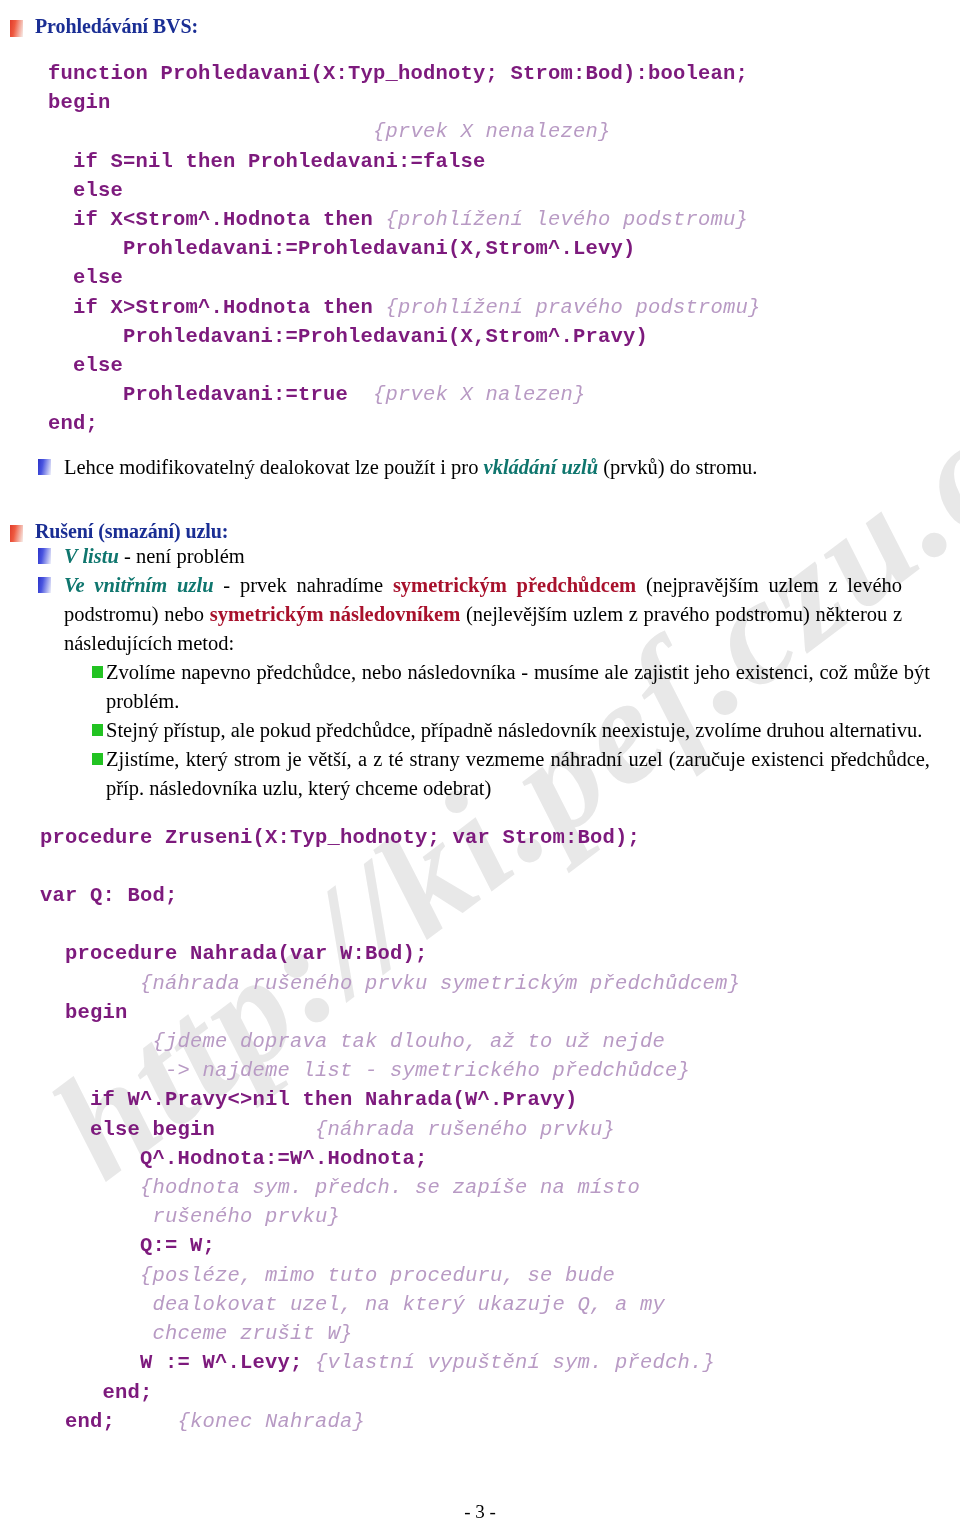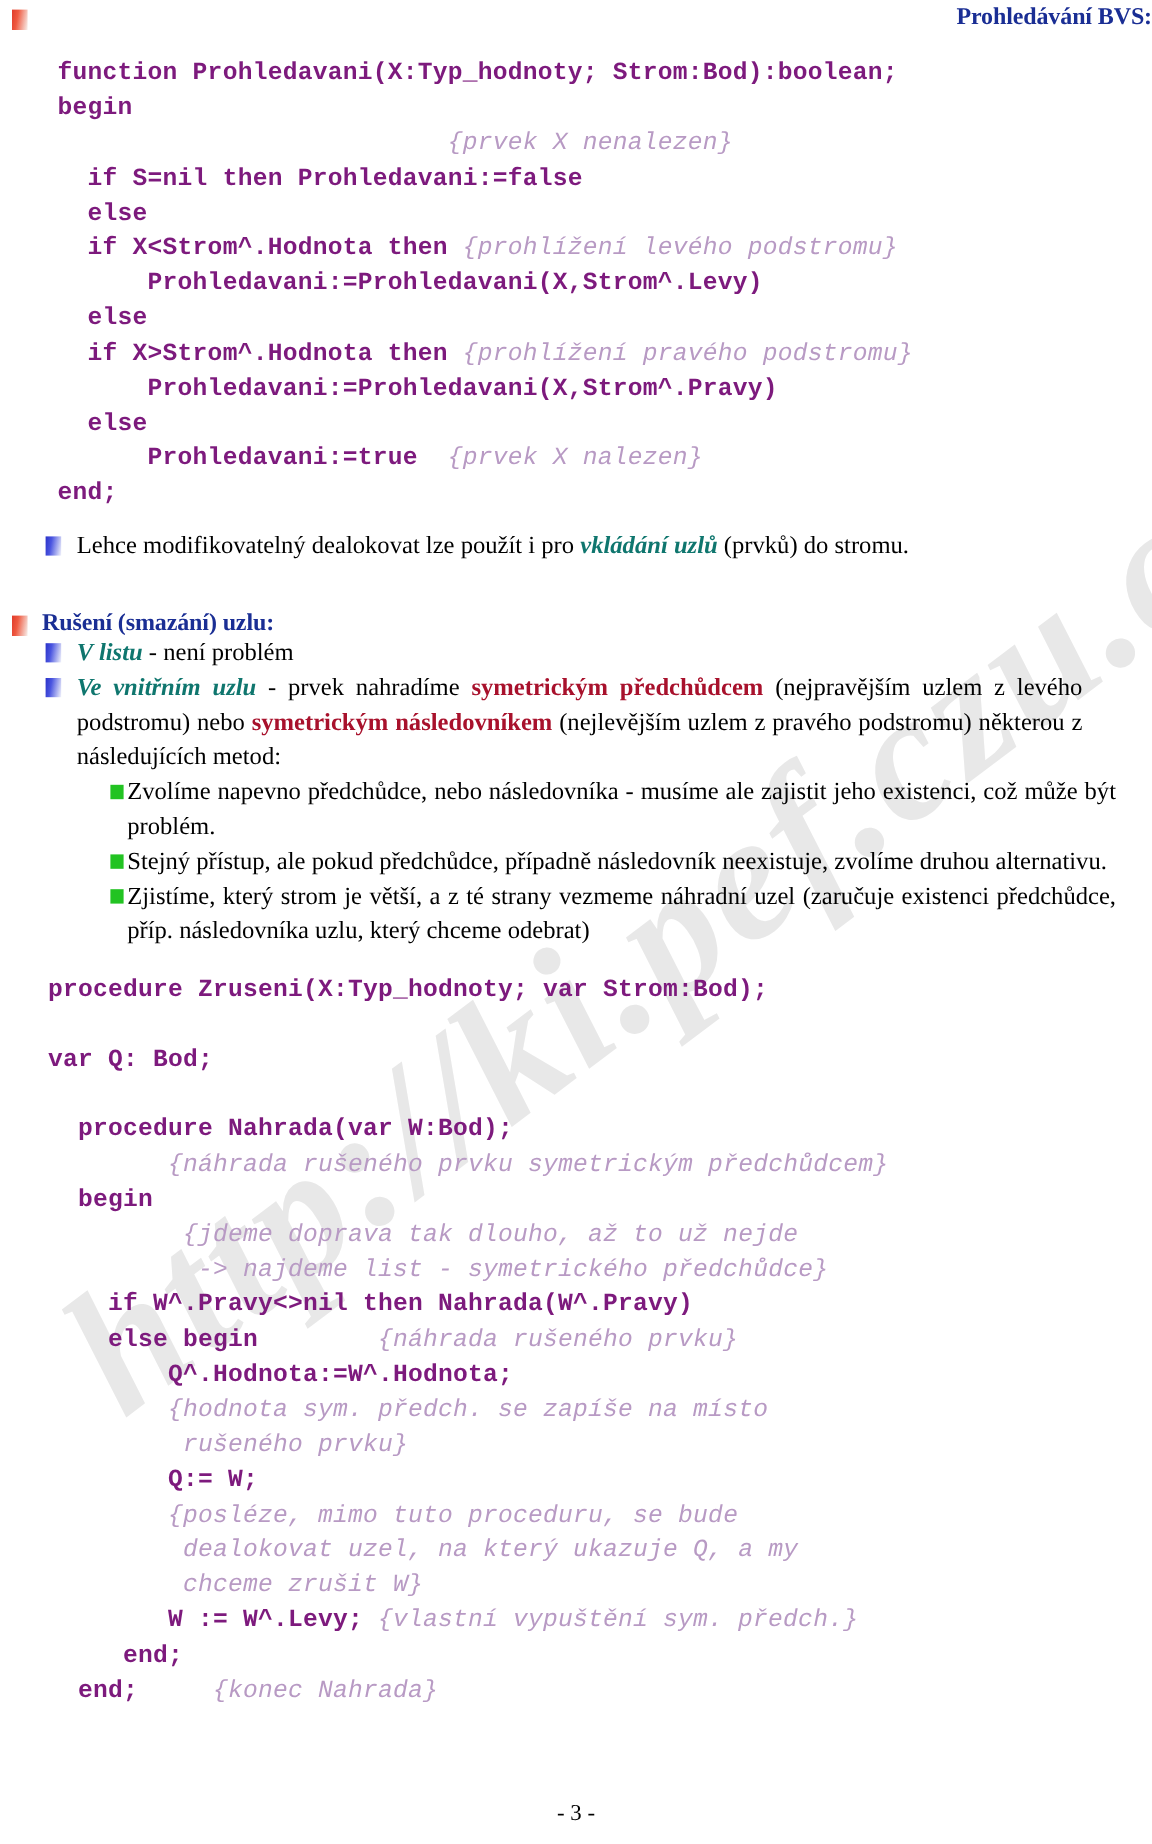--- a/index.html
+++ b/index.html
@@ -69,21 +69,21 @@
     width: 11px; height: 12px;
     background: #22c322;
   }
 
   
   .heading-row {
     display: flex;
     align-items: flex-start;
     gap: 12px;
   }
-  .heading-red-1 { margin: 5px 0 0 10px; justify-content: space-between; }
+  .heading-red-1 { margin: 17px 0 0 10px; }
   .heading-red-2 { margin: 14px 0 0 10px; }
   .heading-text {
     font-family: "Liberation Serif", "DejaVu Serif", serif;
     font-weight: bold;
     font-size: 20px;
     color: #1a2e94;
     line-height: 19px;
     letter-spacing: -0.1px;
   }
   .heading-row .bullet { margin-top: 3px; }

